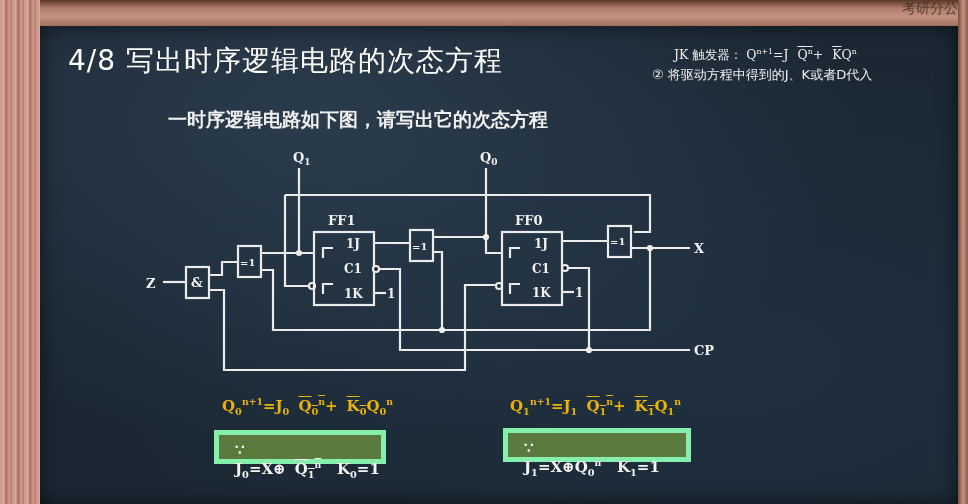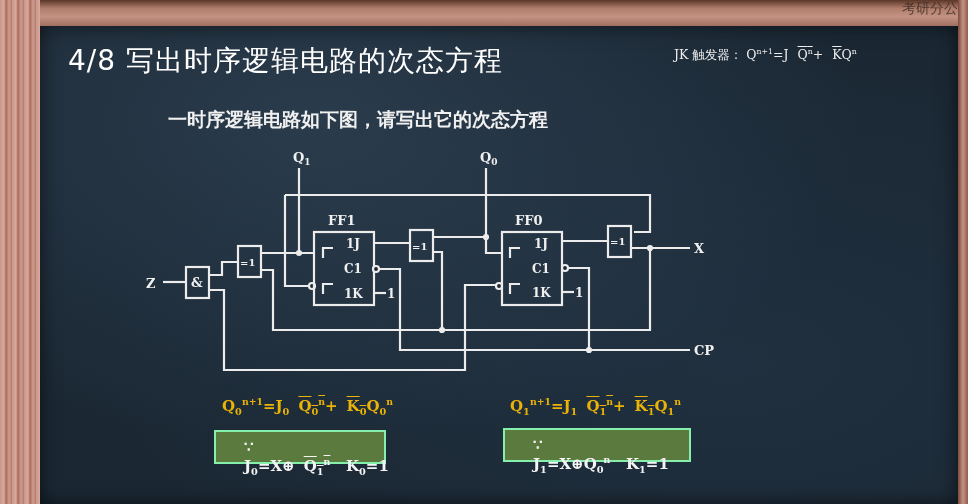--- a/index.html
+++ b/index.html
@@ -44,23 +44,23 @@
   .notes .indent2 { padding-left:28px; font-family:"DejaVu Serif", serif; font-size:12.5px; }
   .ov { text-decoration:overline;margin-left:9px; }
   sup { font-size:0.62em; }
   sub { font-size:0.65em; }
   svg.circuit { position:absolute; left:0; top:0; }
   .eq {
     position:absolute; color:#eab308; font-family:"DejaVu Serif", serif;
     font-size:15px; font-weight:bold;
   }
   .box {
-    position:absolute; background:#5b7a3e; border:2px solid #86efac;
+    position:absolute; background:#5b7a3e; border:5px solid #86efac;
     color:#f4f4f4; font-family:"DejaVu Serif", serif; font-size:15px; font-weight:bold;
-    padding:6px 28px; box-sizing:border-box; height:34px;
+    padding:6px 16px; box-sizing:border-box; height:34px;
   }
   .corner-text {
     position:absolute; right:10px; top:0; color:#3a2a22; font-size:14px;
     font-family:"DejaVu Sans", sans-serif; opacity:0.8;
   }
 </style>
 </head>
 <body>
 
 <div class="frame-top"></div>
@@ -73,20 +73,21 @@
   <span>4/8</span>
   <span>写出时序逻辑电路的次态方程</span>
 </div>
 <div class="subtitle">一时序逻辑电路如下图，请写出它的次态方程</div>
 
 <div class="notes">
   <div class="indent">
     <span>JK 触发器：</span>
     <span>Q</span><sup>n+1</sup><span>=J</span><span class="ov"><span>Q</span><sup>n</sup></span><span>+</span><span class="ov">K</span><span>Q</span><sup>n</sup>
   </div>
+  <div>② 将驱动方程中得到的J、K或者D代入</div>
 </div>
 
 <svg class="circuit" width="968" height="504" stroke="#ececec" stroke-width="2.2" fill="none" font-family="DejaVu Serif, serif">
 
   <line x1="163" y1="282" x2="186" y2="282"></line>
 
   <rect x="186" y="267" width="23" height="31"></rect>
 
   <polyline points="209,275 222,275 222,262 238,262"></polyline>
 

